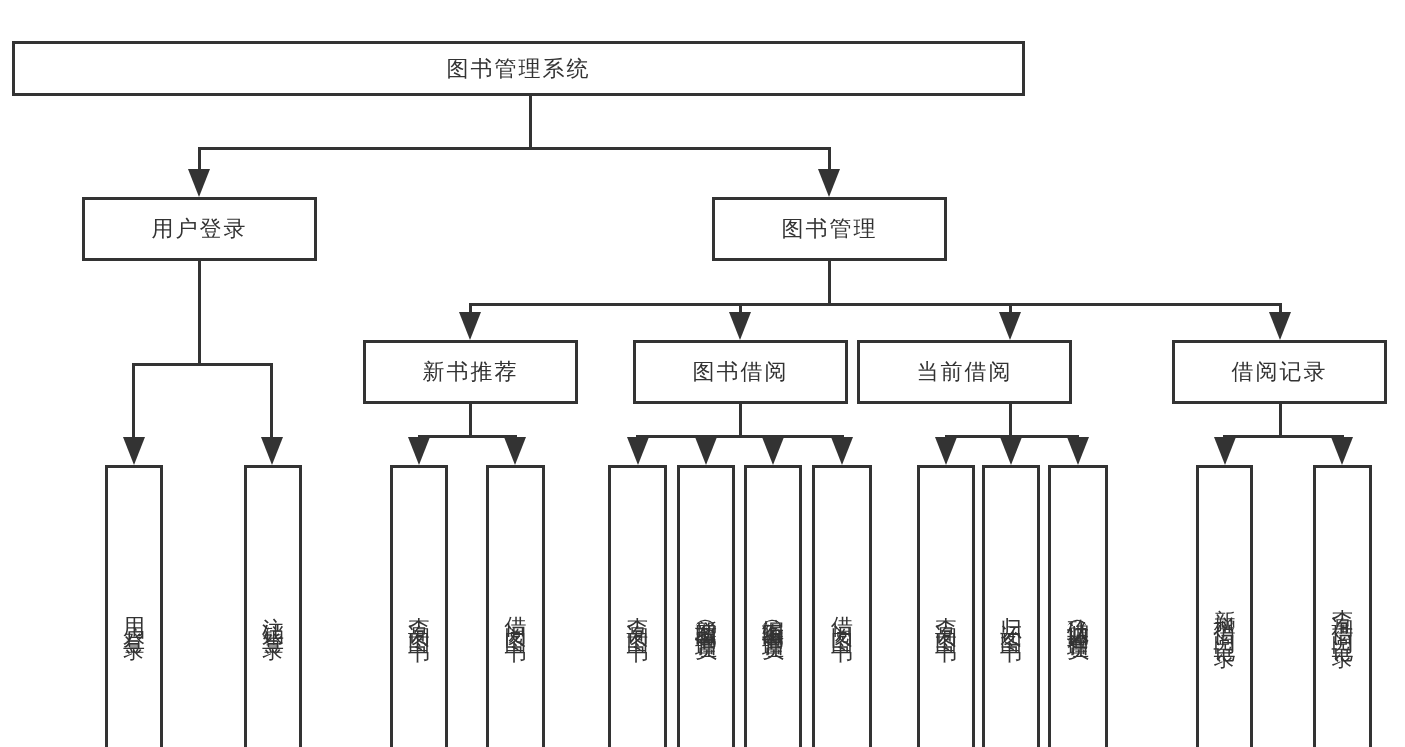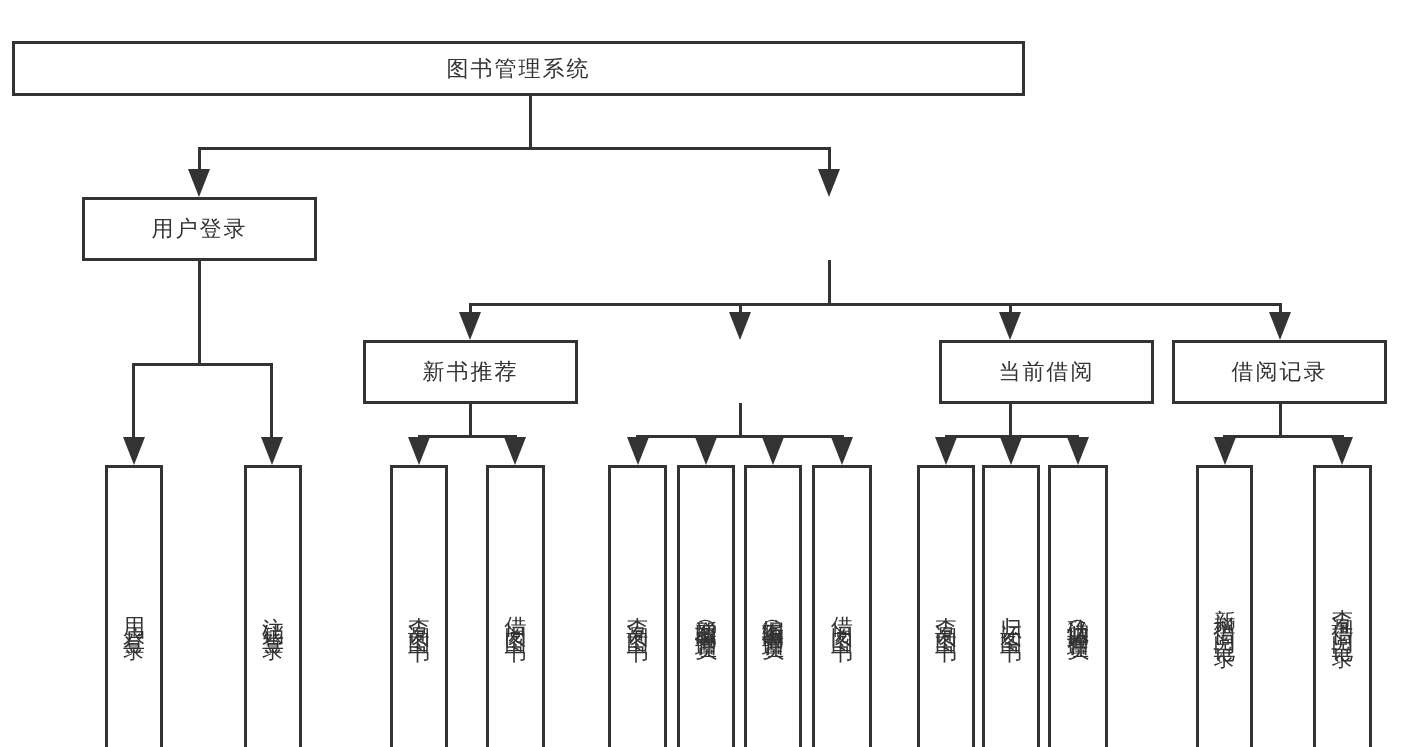--- a/index.html
+++ b/index.html
@@ -42,41 +42,43 @@
   <div class="node" style="left:12px;top:13px;width:1013px;height:55px;">图书管理系统</div>
 
   <div class="vline" style="left:529px;top:67px;height:55px;"></div>
   <div class="hline" style="left:198px;top:119px;width:633px;"></div>
   <div class="vline" style="left:198px;top:119px;height:26px;"></div>
   <div class="arrow" style="left:188px;top:141px;"></div>
   <div class="vline" style="left:828px;top:119px;height:26px;"></div>
   <div class="arrow" style="left:818px;top:141px;"></div>
 
   <div class="node" style="left:82px;top:169px;width:235px;height:64px;">用户登录</div>
+  <div class="node" style="left:712px;top:169px;width:235px;height:64px;">图书管理</div>
 
   <div class="vline" style="left:198px;top:232px;height:105px;"></div>
   <div class="hline" style="left:132px;top:335px;width:141px;"></div>
   <div class="vline" style="left:132px;top:335px;height:76px;"></div>
   <div class="arrow" style="left:123px;top:409px;"></div>
   <div class="vline" style="left:270px;top:335px;height:76px;"></div>
   <div class="arrow" style="left:261px;top:409px;"></div>
 
   <div class="vline" style="left:828px;top:232px;height:45px;"></div>
   <div class="hline" style="left:469px;top:275px;width:813px;"></div>
   <div class="vline" style="left:469px;top:275px;height:12px;"></div>
   <div class="arrow" style="left:459px;top:284px;"></div>
   <div class="vline" style="left:739px;top:275px;height:12px;"></div>
   <div class="arrow" style="left:729px;top:284px;"></div>
   <div class="vline" style="left:1009px;top:275px;height:12px;"></div>
   <div class="arrow" style="left:999px;top:284px;"></div>
   <div class="vline" style="left:1279px;top:275px;height:12px;"></div>
   <div class="arrow" style="left:1269px;top:284px;"></div>
 
   <div class="node" style="left:363px;top:312px;width:215px;height:64px;text-align:right;">新书推荐</div>
-  <div class="node" style="left:939px;top:312px;width:215px;height:64px;">当前借阅</div>
+  <div class="node" style="left:633px;top:312px;width:215px;height:64px;">图书借阅</div>
+  <div class="node" style="left:857px;top:312px;width:215px;height:64px;">当前借阅</div>
   <div class="node" style="left:1172px;top:312px;width:215px;height:64px;">借阅记录</div>
 
   <div class="vline" style="left:469px;top:375px;height:34px;"></div>
   <div class="hline" style="left:418px;top:407px;width:99px;"></div>
   <div class="arrow" style="left:408px;top:409px;"></div>
   <div class="arrow" style="left:504px;top:409px;"></div>
 
   <div class="vline" style="left:739px;top:375px;height:34px;"></div>
   <div class="hline" style="left:636px;top:407px;width:208px;"></div>
   <div class="arrow" style="left:627px;top:409px;"></div>

